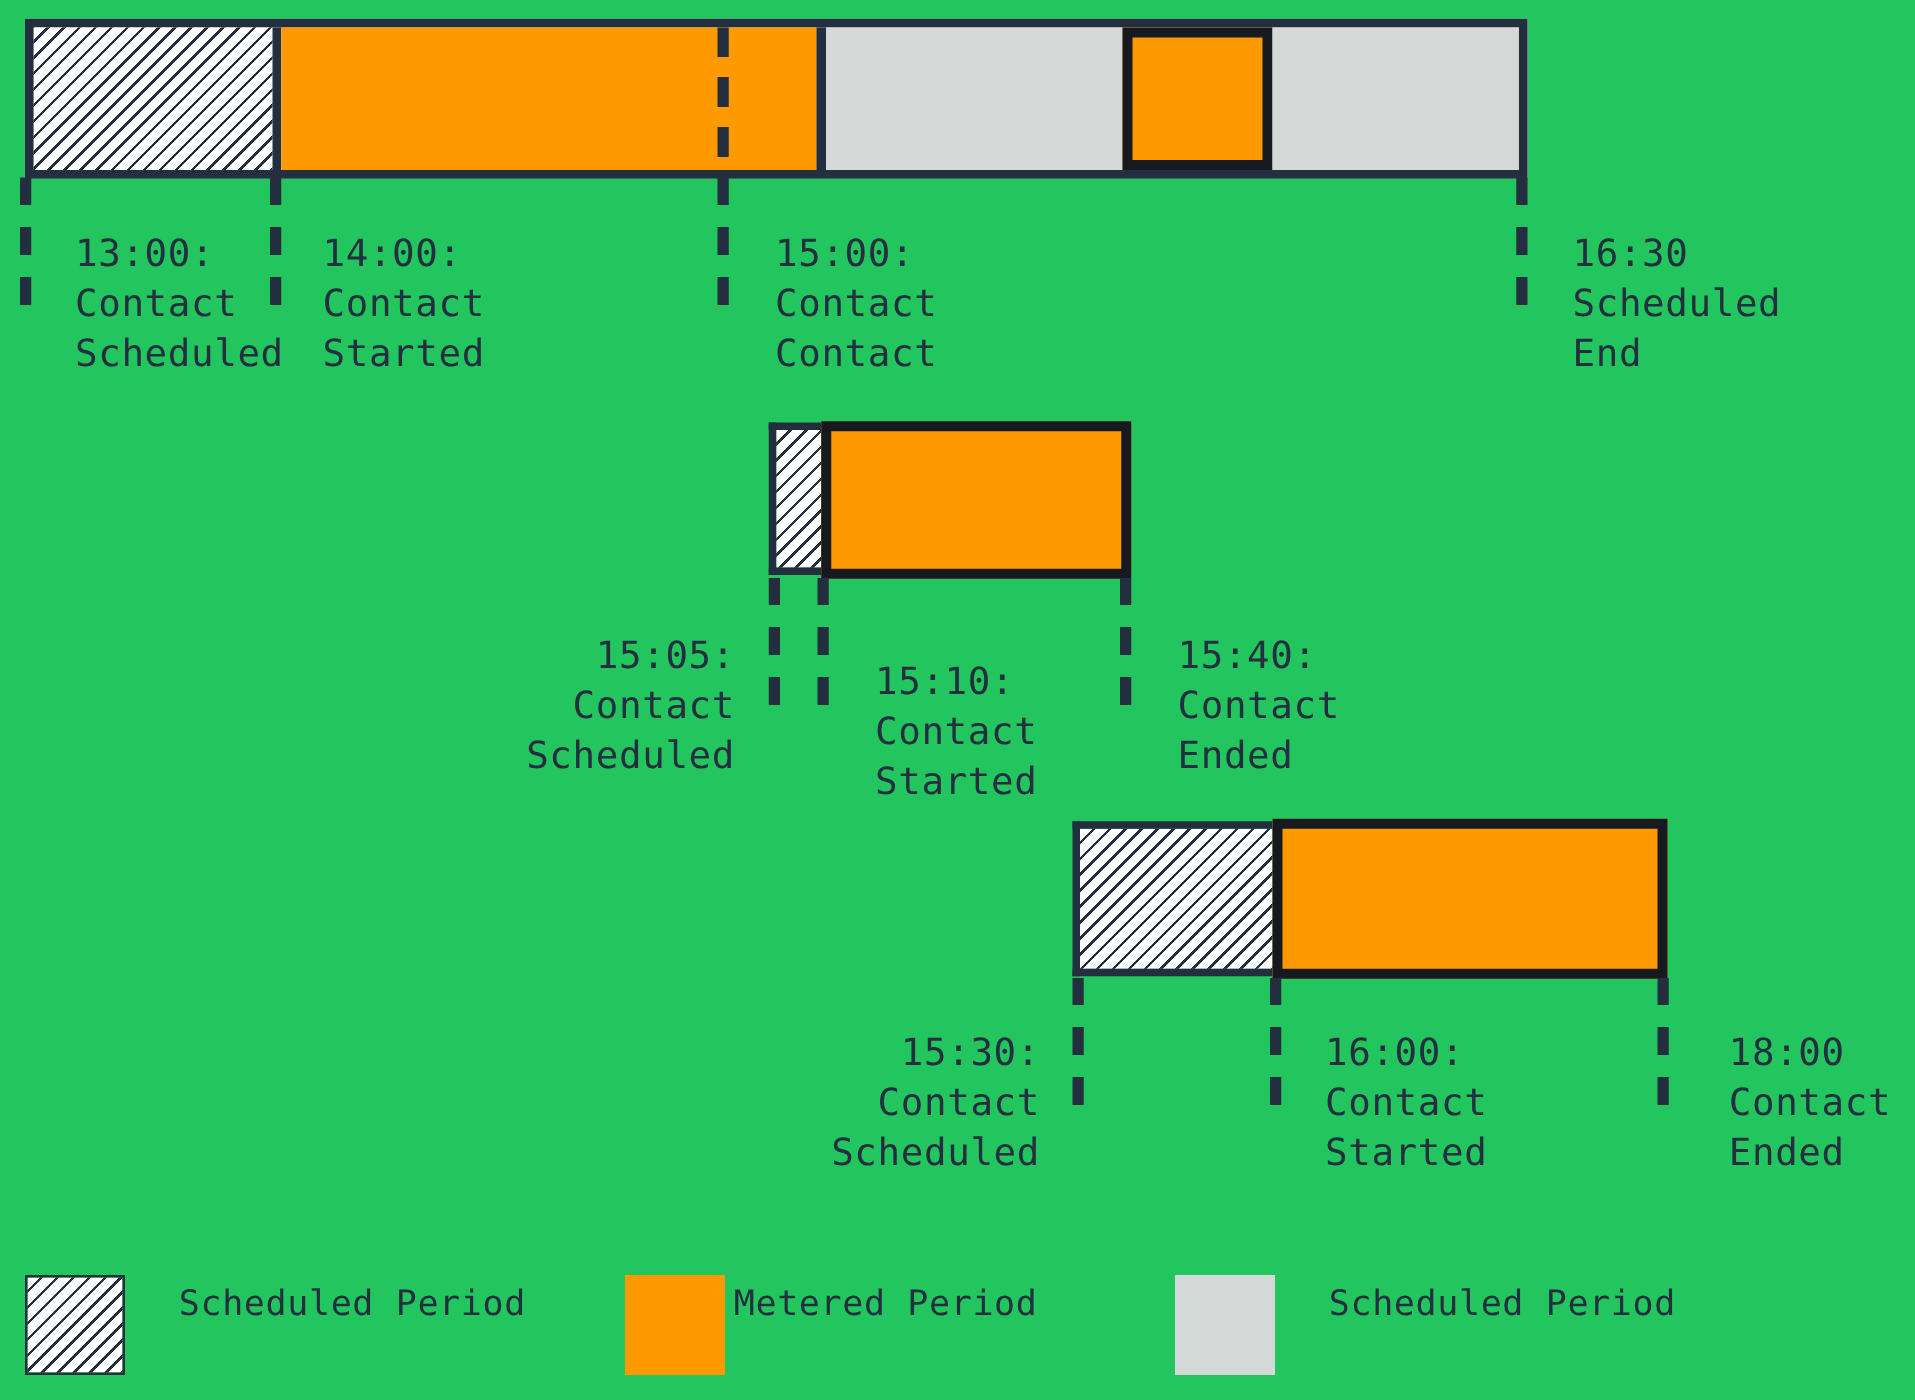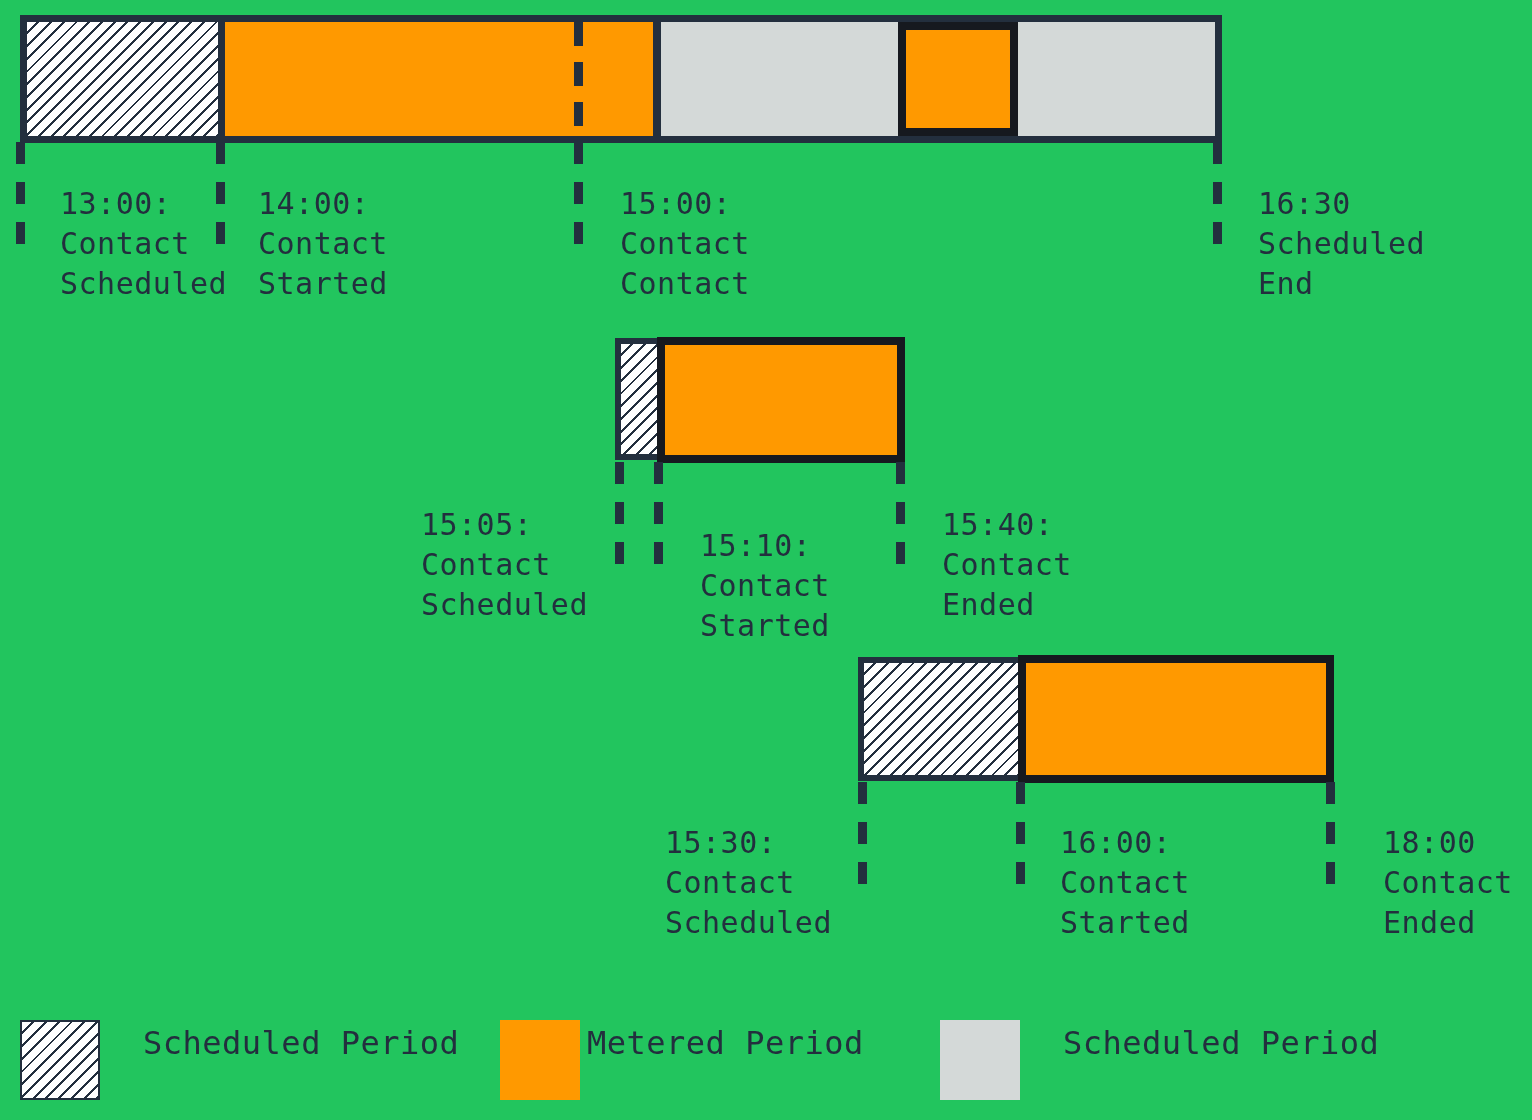--- a/index.html
+++ b/index.html
@@ -70,35 +70,35 @@
 
   
   .lbl {
     position: absolute;
     font-size: 30px;
     line-height: 40px;
     letter-spacing: 0.5px;
     white-space: nowrap;
     color: #232F3E;
   }
-  .lbl.r { }
+  .lbl.r { text-align: right; }
 
   
   .swatch { position: absolute; width: 80px; height: 80px; }
   .swatch.hatched {
     box-sizing: border-box;
     border: 2px solid #232F3E;
     background: repeating-linear-gradient(135deg,
       #ffffff 0px, #ffffff 7px, #232F3E 7px, #232F3E 9px);
   }
   .swatch.orange { background: #FF9900; }
   .swatch.gray { background: #D4D9D8; }
   .legend-label {
     position: absolute;
-    font-size: 32px;
+    font-size: 28px;
     line-height: 34px;
     letter-spacing: 0.5px;
     white-space: nowrap;
     color: #232F3E;
   }
 </style>
 </head>
 <body>
 
 <div class="page">

